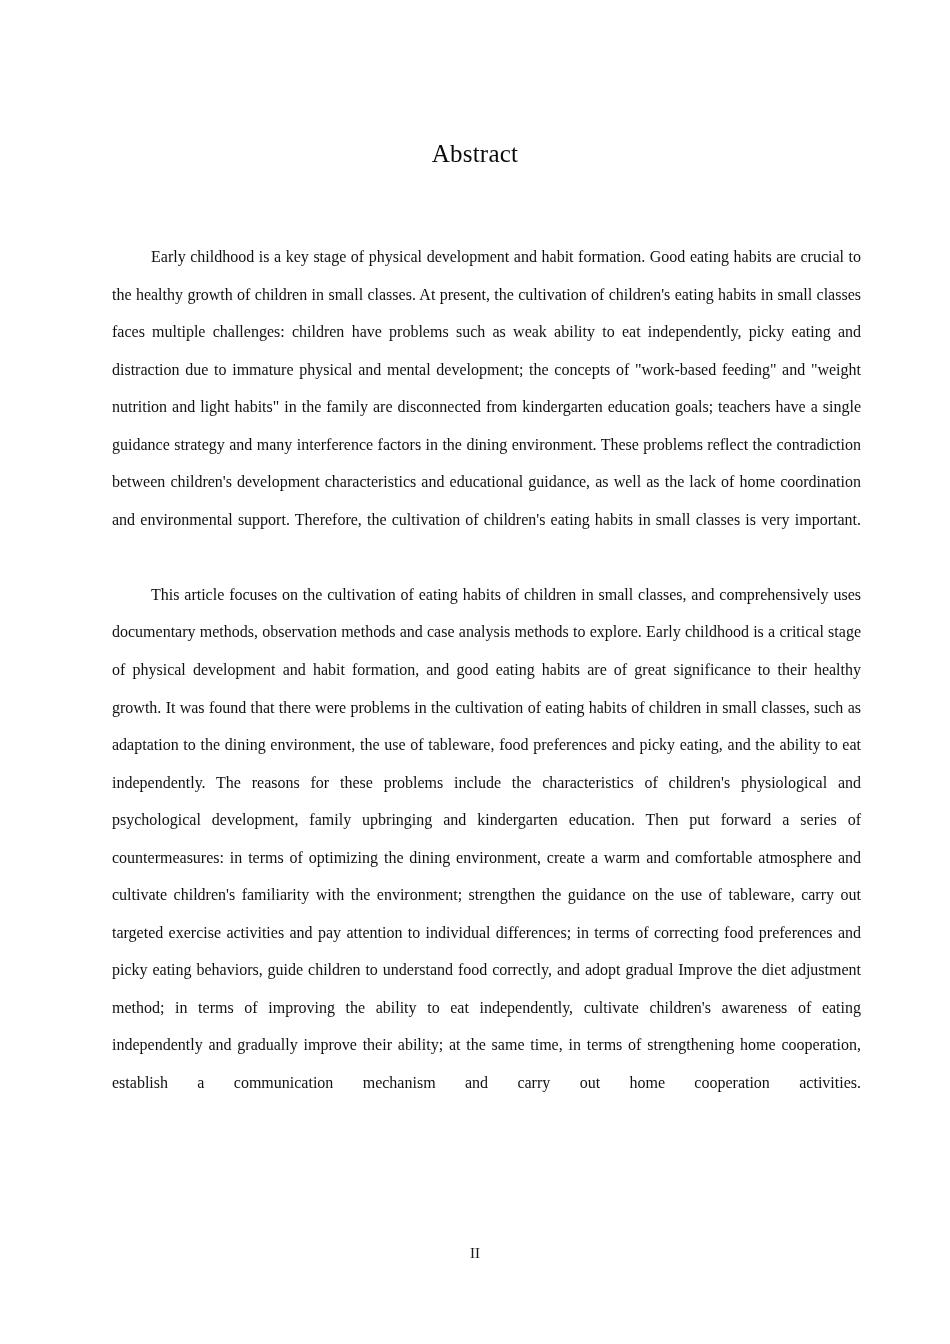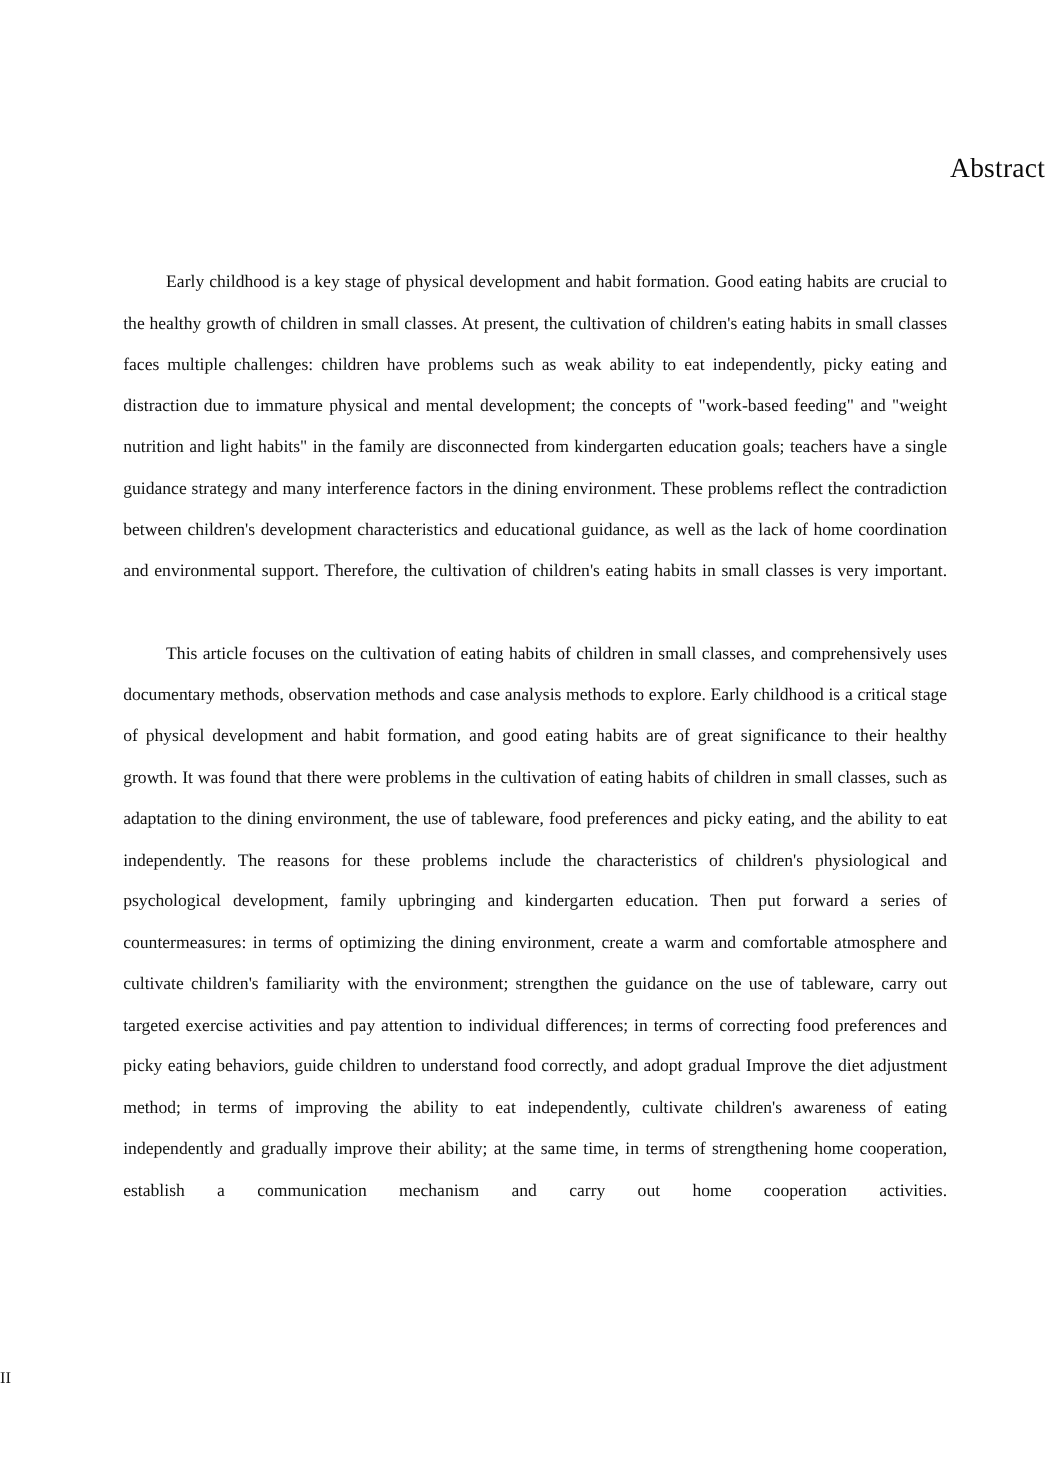--- a/index.html
+++ b/index.html
@@ -22,21 +22,21 @@
     inset: 0;
     background: #ffffff;
   }
 
   
   .doc-title {
     position: absolute;
     top: 120px;
     left: 0;
     width: 950px;
-    text-align: right;
+    text-align: center;
     font-size: 25px;
     line-height: 34px;
     font-weight: 400;
     letter-spacing: 0.2px;
     color: #0b0b0b;
   }
 
   
   .body-block {
     position: absolute;
@@ -67,20 +67,21 @@
   .para + .para {
     margin-top: 0;
   }
 
   
   .page-number {
     position: absolute;
     top: 1243px;
     left: 0;
     width: 950px;
+    text-align: center;
     font-size: 15px;
     line-height: 20px;
     color: #1a1a1a;
   }
 </style>
 </head>
 <body>
 
 <div class="page">
 

